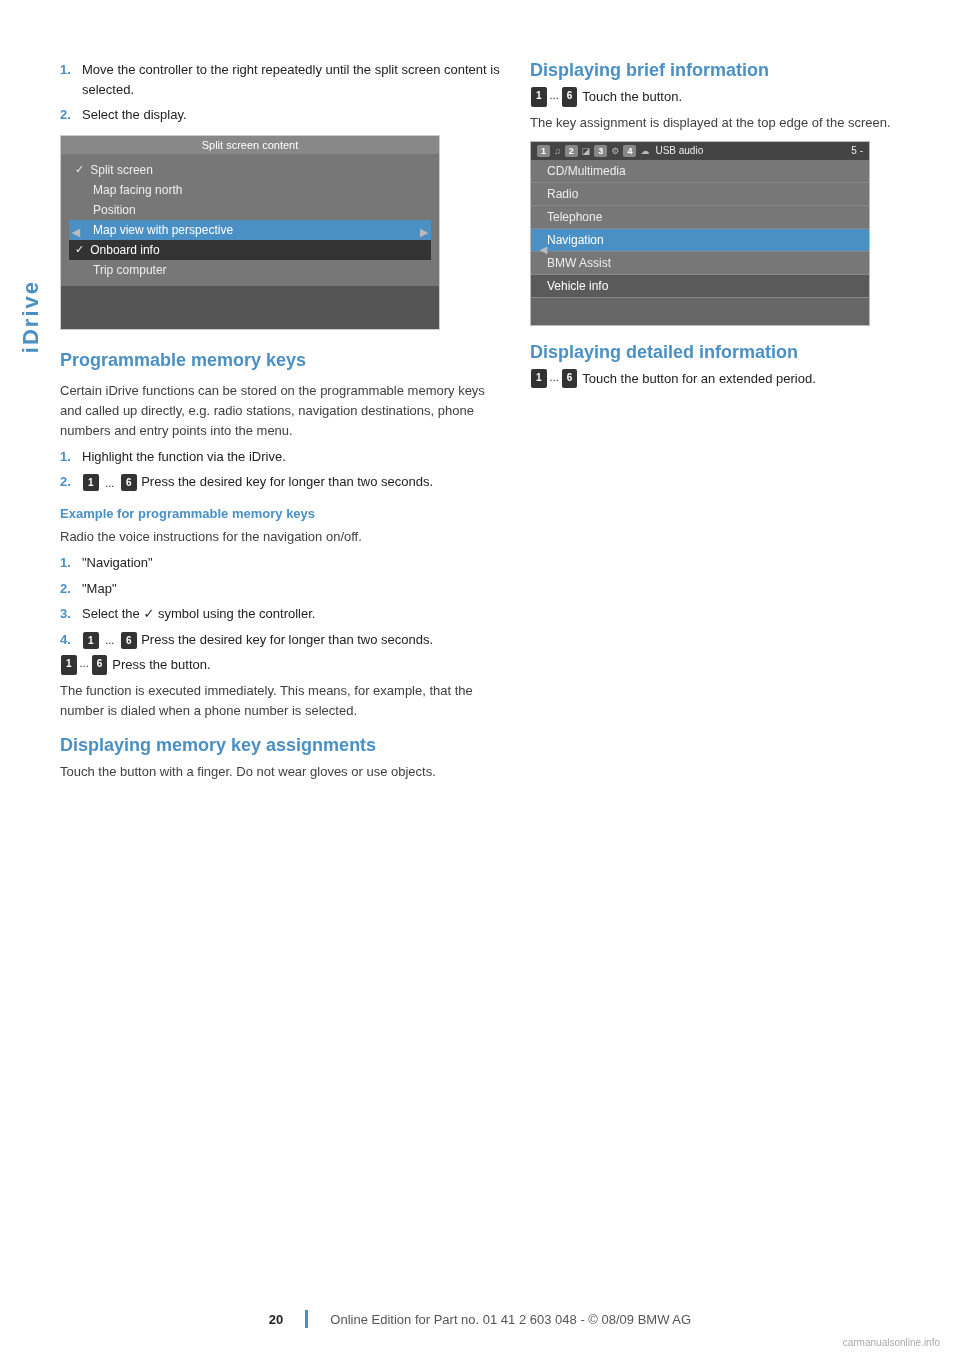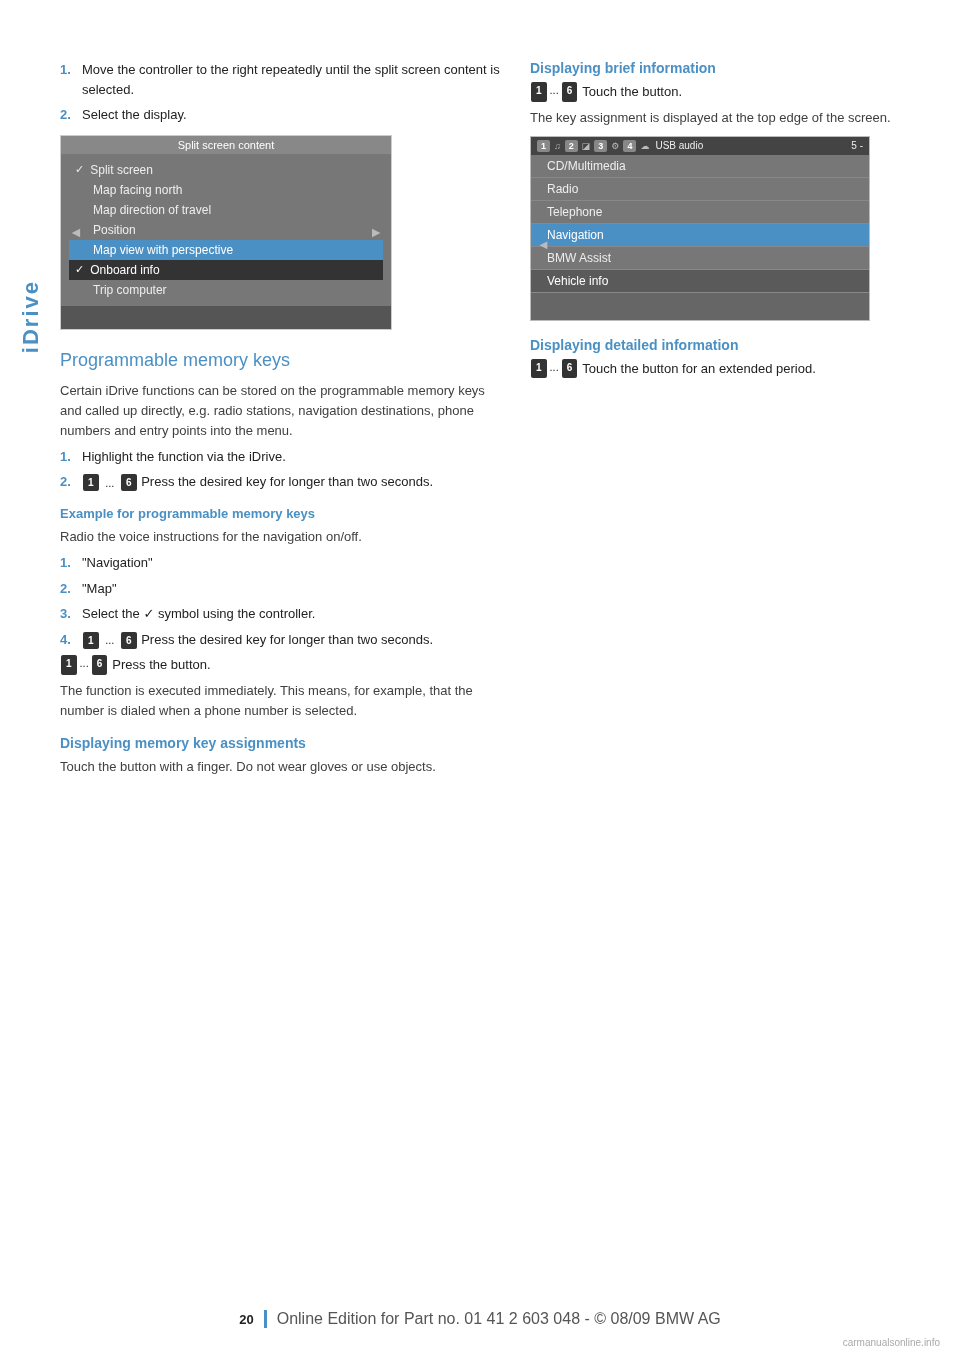--- a/index.html
+++ b/index.html
@@ -63,21 +63,21 @@
       margin-right: 4px;
     }
     .step-text {
       flex: 1;
     }
 
     
     .screenshot-box {
       border: 1px solid #ccc;
       background: #555;
-      width: 332px;
+      width: 380px;
       height: 195px;
       margin: 10px 0 20px 0;
       position: relative;
       overflow: hidden;
     }
     .screenshot-header {
       background: #888;
       color: #fff;
       font-size: 11px;
       padding: 3px 8px;
@@ -119,27 +119,27 @@
       left: 8px;
       top: 50%;
       transform: translateY(-50%);
       color: #bbb;
       font-size: 14px;
     }
 
     
     .section-title-main {
       font-size: 18px;
-      font-weight: normal;
+      font-weight: bold;
       color: #4a90c4;
       margin-bottom: 10px;
       margin-top: 6px;
     }
     .section-title-sub {
-      font-size: 14px;
+      font-size: 18px;
       font-weight: bold;
       color: #4a90c4;
       margin-bottom: 6px;
       margin-top: 14px;
     }
     .section-title-example {
       font-size: 13px;
       font-weight: bold;
       color: #4a90c4;
       margin-bottom: 6px;
@@ -236,36 +236,36 @@
 
     
     .page-footer {
       position: absolute;
       bottom: 30px;
       left: 0;
       right: 0;
       display: flex;
       align-items: center;
       justify-content: center;
-      gap: 10px;
+      gap: 22px;
       font-size: 11px;
       color: #555;
     }
     .page-num-footer {
       font-size: 13px;
       font-weight: bold;
       color: #222;
     }
     .footer-bar {
       width: 3px;
       height: 18px;
       background: #4a90c4;
     }
     .footer-text {
-      font-size: 16px;
+      font-size: 13px;
       color: #555;
     }
 
     .watermark {
       position: absolute;
       bottom: 10px;
       right: 20px;
       font-size: 10px;
       color: #aaa;
     }
@@ -295,24 +295,20 @@
       <div class="screenshot-box">
         <div class="screenshot-header">Split screen content</div>
         <div class="screenshot-menu">
           <div class="screenshot-menu-item">
             <span class="checkmark">✓</span>
             <span>Split screen</span>
           </div>
           <div class="screenshot-menu-item">
             <span style="margin-right:18px"></span>
             <span>Map facing north</span>
-          </div>
-          <div class="screenshot-menu-item">
-            <span style="margin-right:18px"></span>
-            <span>Map direction of travel</span>
           </div>
           <div class="screenshot-menu-item">
             <span style="margin-right:18px"></span>
             <span>Position</span>
           </div>
           <div class="screenshot-menu-item highlighted">
             <span style="margin-right:18px"></span>
             <span>Map view with perspective</span>
             <span class="nav-arrow">►</span>
           </div>

